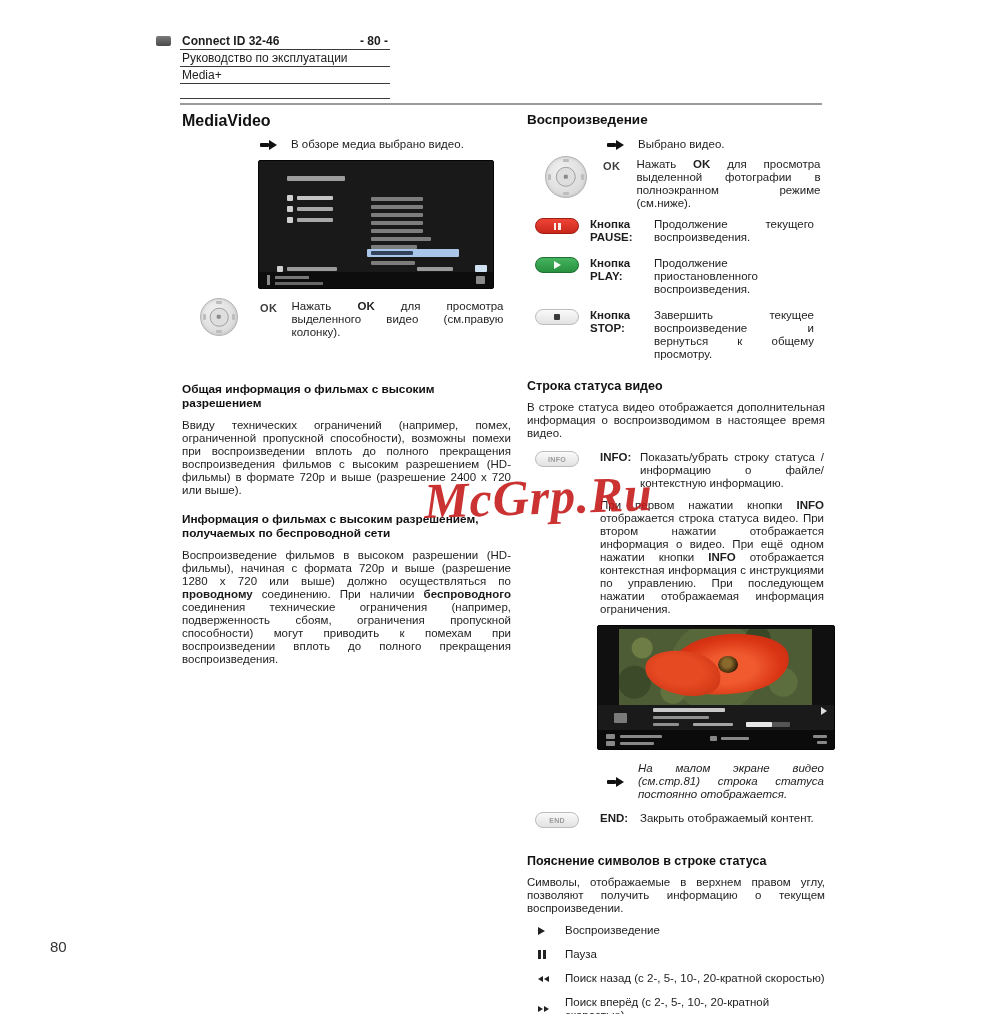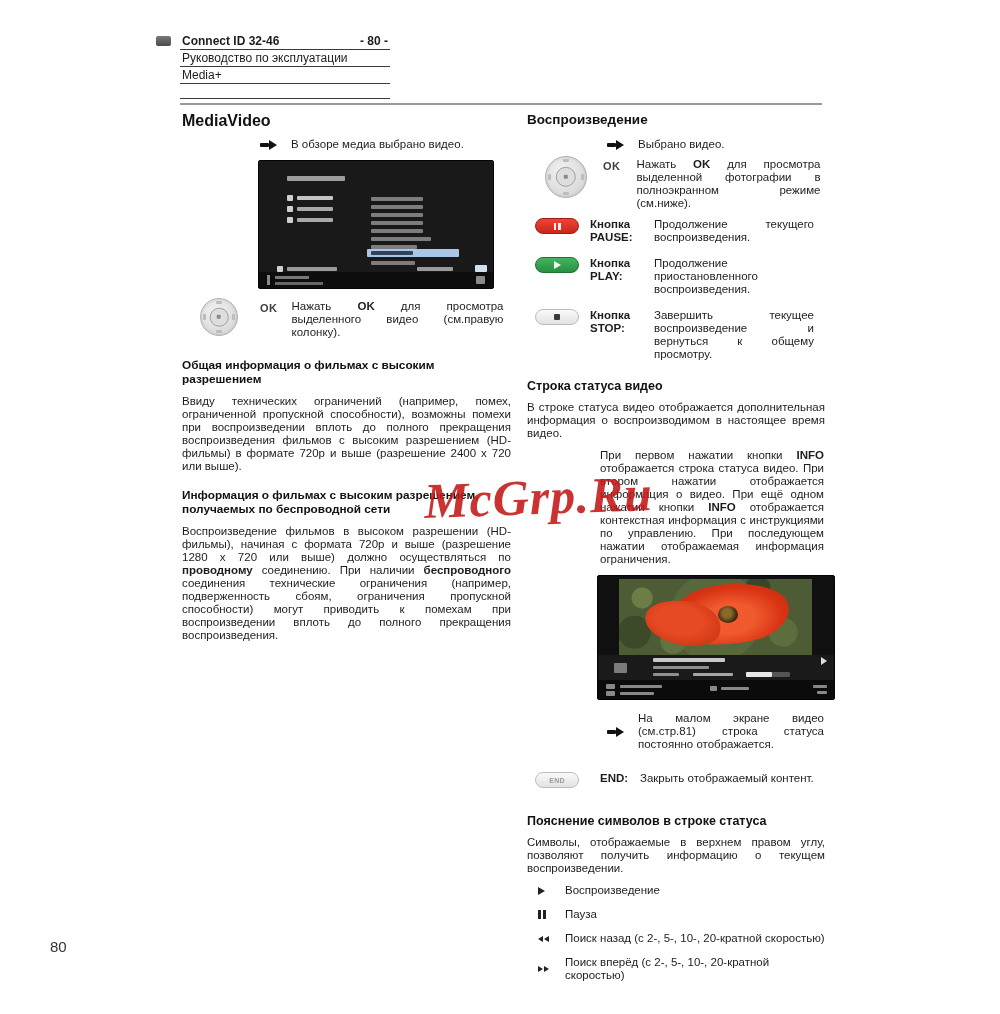--- a/index.html
+++ b/index.html
@@ -219,21 +219,21 @@
         <i class="n t"></i>
           <i class="n b"></i>
           <i class="n l"></i>
           <i class="n r"></i>
           <i class="c"></i>
       </span>
       <span class="ok-badge" style="margin:4px 0 0 22px;">OK</span>
       <span class="txt" style="margin:2px 0 0 14px;width:212px;"><span>Нажать </span><b>OK</b><span> для просмотра выделенного видео (см.правую колонку).</span></span>
     </div>
 
-    <h2 class="h-sub" style="margin-top:20px;">Общая информация о фильмах с высоким разрешением</h2>
+    <h2 class="h-sub" style="margin-top:44px;">Общая информация о фильмах с высоким разрешением</h2>
     <p class="body" style="margin-top:9px;">Ввиду технических ограничений (например, помех, ограниченной пропускной способности), возможны помехи при воспроизведении вплоть до полного прекращения воспроизведения фильмов с высоким разрешением (HD-фильмы) в формате 720p и выше (разрешение 2400 x 720 или выше).</p>
 
     <h2 class="h-sub" style="margin-top:16px;">Информация о фильмах с высоким разрешением, получаемых по беспроводной сети</h2>
     <p class="body" style="margin-top:9px;"><span>Воспроизведение фильмов в высоком разрешении (HD-фильмы), начиная с формата 720p и выше (разрешение 1280 x 720 или выше) должно осуществляться по </span><b>проводному</b><span> соединению. При наличии </span><b>беспроводного</b><span> соединения технические ограничения (например, подверженность сбоям, ограничения пропускной способности) могут приводить к помехам при воспроизведении вплоть до полного прекращения воспроизведения.</span></p>
   </div>
 
   <div class="col col-right">
     <h1 class="h-right">Воспроизведение</h1>
 
     <div class="row" style="margin:10px 0 0 80px;gap:14px;">
@@ -285,20 +285,25 @@
         </span>
       <span class="lbl" style="margin-left:11px;width:64px;">
         <span>Кнопка</span><br><span>STOP:</span>
       </span>
       <span class="txt" style="width:160px;">Завершить текущее воспроизведение и вернуться к общему просмотру.</span>
     </div>
 
     <h2 class="h-right" style="margin-top:17px;font-size:12.5px;">Строка статуса видео</h2>
     <p class="body" style="margin-top:7px;">В строке статуса видео отображается дополнительная информация о воспроизводимом в настоящее время видео.</p>
 
+    <div class="row" style="margin-top:11px;">
+      <span class="pill lite ic" style="margin-left:8px;">INFO</span>
+      <span class="lbl" style="margin-left:21px;width:40px;">INFO:</span>
+      <span class="txt" style="width:184px;">Показать/убрать строку статуса / информацию о файле/контекстную информацию.</span>
+    </div>
 
     <p class="body" style="margin:9px 0 0 73px;width:224px;"><span>При первом нажатии кнопки </span><b>INFO</b><span> отображается строка статуса видео. При втором нажатии отображается информация о видео. При ещё одном нажатии кнопки </span><b>INFO</b><span> отображается контекстная информация с инструкциями по управлению. При последующем нажатии отображаемая информация ограничения.</span></p>
 
     <div class="vid" style="margin:9px 0 0 70px;">
       <div class="frame">
         <div class="petal1"></div>
           <div class="petal2"></div>
           <div class="poppy-core"></div>
       </div>
       <div class="sb">
@@ -321,24 +326,24 @@
           <div class="k7"></div>
           <div class="k8"></div>
       </div>
     </div>
 
     <div class="row" style="margin:12px 0 0 80px;gap:14px;">
       <span class="arrow">
           <i class="sh"></i>
           <i class="hd"></i>
         </span>
-      <span class="txt" style="width:186px;">На малом экране видео (см.стр.81) строка статуса постоянно отображается.</span>
-    </div>
-
-    <div class="row" style="margin-top:21px;">
+      <span class="txt" style="width:186px;font-style:italic;">На малом экране видео (см.стр.81) строка статуса постоянно отображается.</span>
+    </div>
+
+    <div class="row" style="margin-top:11px;">
       <span class="pill lite ic" style="margin-left:8px;">END</span>
       <span class="lbl" style="margin-left:21px;width:40px;">END:</span>
       <span class="txt" style="width:184px;">Закрыть отображаемый контент.</span>
     </div>
 
     <h2 class="h-right" style="margin-top:25px;font-size:12.5px;">Пояснение символов в строке статуса</h2>
     <p class="body" style="margin-top:7px;">Символы, отображаемые в верхнем правом углу, позволяют получить информацию о текущем воспроизведении.</p>
 
     <div style="margin-top:9px;">
       <div class="row" style="margin:0 0 0 11px;">

